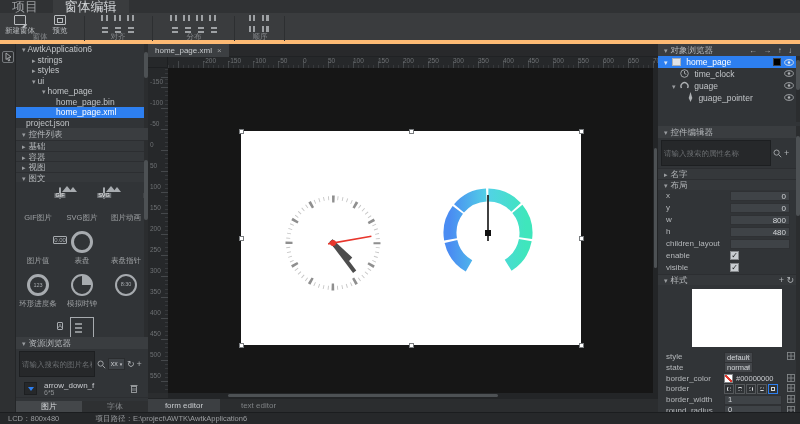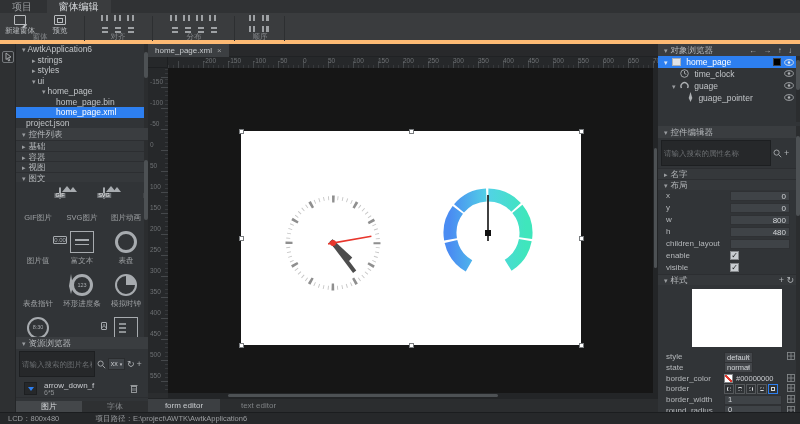--- a/index.html
+++ b/index.html
@@ -3,21 +3,21 @@
 <meta charset="utf-8">
 <style>
   *{margin:0;padding:0;box-sizing:border-box;}
   html,body{width:800px;height:424px;overflow:hidden;}
   body{font-family:"Liberation Sans","DejaVu Sans",sans-serif;font-size:9px;background:#2b2d2f;color:#c2c5c8;}
   #app{position:relative;width:800px;height:424px;}
   .abs{position:absolute;}
 
   
   #topbar{left:0;top:0;width:800px;height:13px;background:#303234;}
-  .rtab{display:inline-block;height:13px;line-height:13px;padding:0 12px;color:#9a9da0;font-size:10px;cursor:default;}
+  .rtab{display:inline-block;height:13px;line-height:13px;padding:0 12px;color:#9a9da0;font-size:13px;cursor:default;}
   .rtab.active{background:#3a3c3e;color:#d4d7da;}
   #toolbar{left:0;top:13px;width:800px;height:31px;background:#3a3c3e;border-bottom:4px solid #fdba74;}
   .tgroup{position:absolute;top:0;height:30px;text-align:center;}
   .tcap{position:absolute;bottom:1px;width:100%;font-size:7.5px;color:#85888b;text-align:center;}
   .tsep{position:absolute;top:3px;width:1px;height:25px;background:#2d2f31;}
   .tbtn{position:absolute;top:1px;width:36px;height:21px;text-align:center;color:#b9bcbf;}
   .tbtn .ticon{display:block;margin:1px auto 0;width:12px;height:10px;border:1px solid #b9bcbf;border-radius:1px;position:relative;}
   .tbtn .tlabel{display:block;font-size:7.5px;margin-top:1px;white-space:nowrap;}
   .ticon.new::after{content:"";position:absolute;right:-2px;bottom:-2px;width:5px;height:1.5px;background:#b9bcbf;transform:rotate(-45deg);}
   .ticon.prev::after{content:"";position:absolute;left:2px;top:2px;width:4px;height:3px;border:1px solid #b9bcbf;}
@@ -233,24 +233,20 @@
         <div class="cat"><span class="arr">▸</span><span>基础</span></div>
         <div class="cat"><span class="arr">▸</span><span>容器</span></div>
         <div class="cat"><span class="arr">▸</span><span>视图</span></div>
         <div class="cat"><span class="arr">▾</span><span>图文</span></div>
         <div id="wgrid">
           <div class="wcell"><span class="wicon wi-img"><span class="wbadge">GIF</span></span><span class="wlabel">GIF图片</span></div>
           <div class="wcell"><span class="wicon wi-img"><span class="wbadge">SVG</span></span><span class="wlabel">SVG图片</span></div>
           <div class="wcell"><span class="wicon wi-img" style="box-shadow:2px 2px 0 #6b6f73;"><span class="wbadge">‖▶</span></span><span class="wlabel">图片动画</span></div>
           <div class="wcell"><span class="wicon wi-box"><span>0.00</span></span><span class="wlabel">图片值</span></div>
           <div class="wcell">
-              <span class="wicon wi-rich"></span>
-              <span class="wlabel">富文本</span>
-            </div>
-          <div class="wcell">
               <span class="wicon wi-ring"></span>
               <span class="wlabel">表盘</span>
             </div>
           <div class="wcell"><span class="wicon wi-needle"></span><span class="wlabel">表盘指针</span></div>
           <div class="wcell">
               <span class="wicon wi-ring"><span>123</span></span>
               <span class="wlabel">环形进度条</span>
             </div>
           <div class="wcell">
               <span class="wicon wi-clock"></span>

